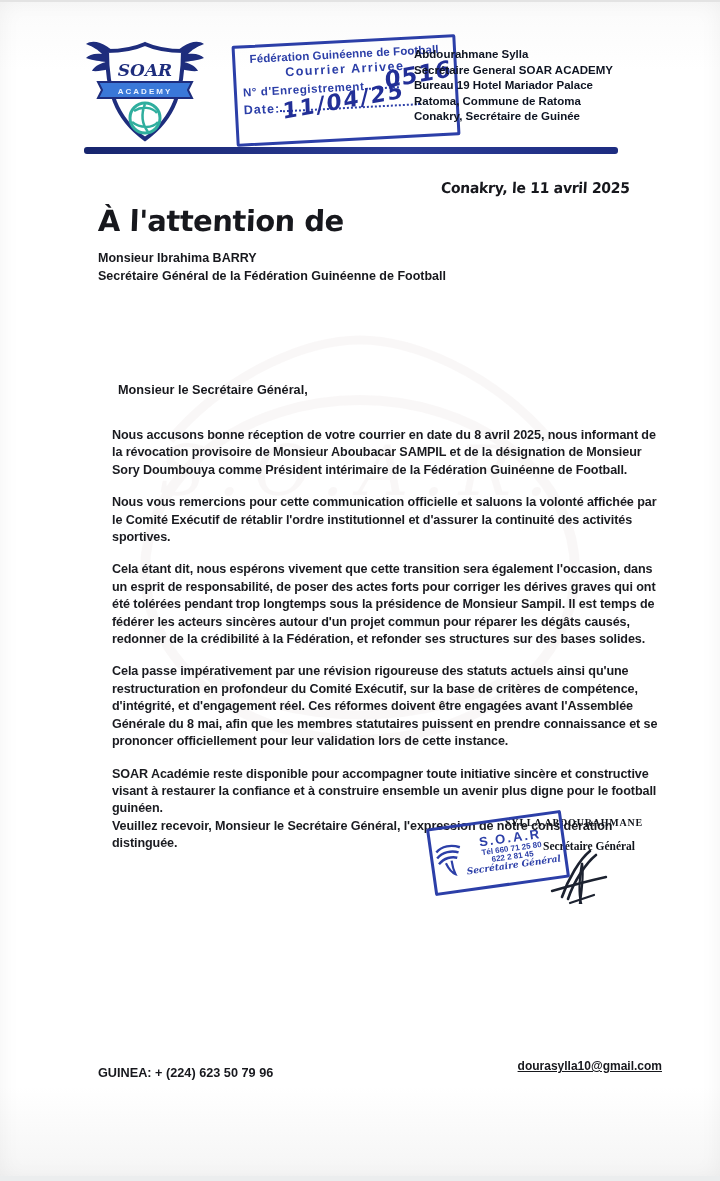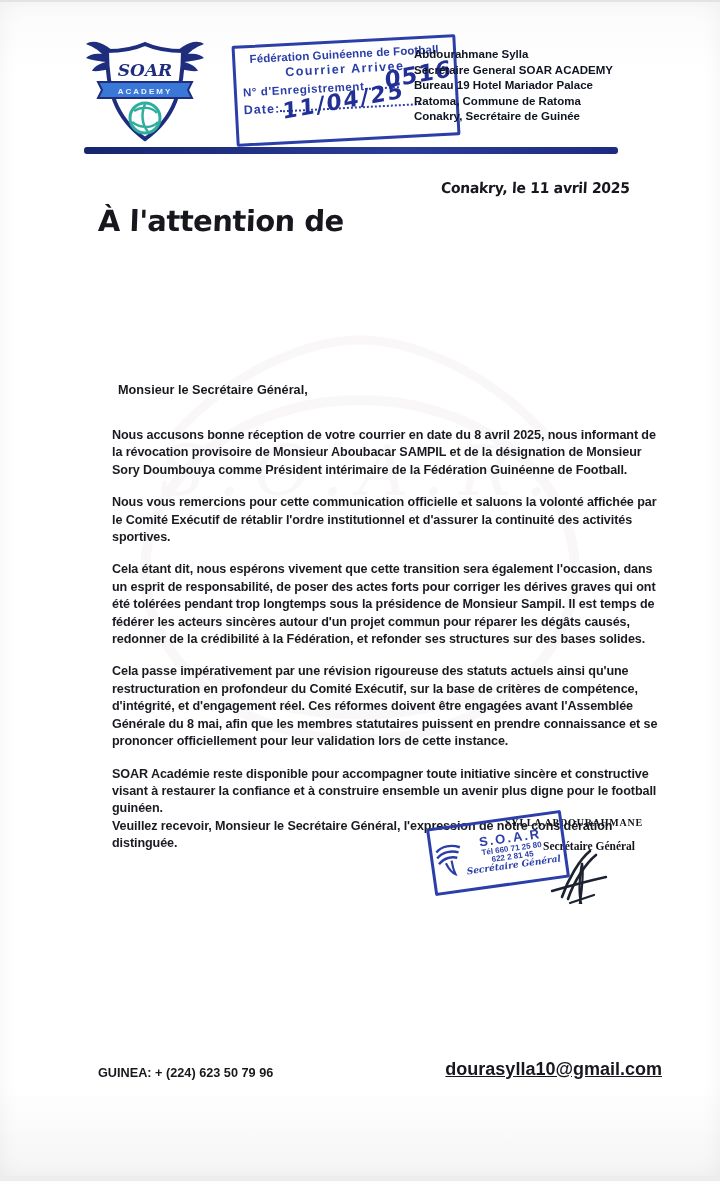--- a/index.html
+++ b/index.html
@@ -66,21 +66,21 @@
     color:#2c3fa8; display:flex; align-items:center; padding:2px;
   }
   .sig-stamp .bird { width:28px; height:34px; flex:0 0 auto; }
   .sig-stamp .cols { flex:1; text-align:center; line-height:1.05; }
   .sig-stamp .org { font-size:13px; font-weight:700; letter-spacing:2px; }
   .sig-stamp .ph  { font-size:8px; font-weight:700; }
   .sig-stamp .ttl { font-size:9px; font-weight:700; font-style:italic; font-family:"DejaVu Serif",serif; }
   .signature-svg { position:absolute; left:540px; top:845px; width:80px; height:62px; }
 
   .footer-phone { position:absolute; left:98px; top:1066px; font-size:12.7px; font-weight:700; }
-  .footer-email { position:absolute; right:58px; top:1059px; font-size:18px; font-weight:700; text-decoration:underline; }
+  .footer-email { position:absolute; right:58px; top:1059px; font-size:12px; font-weight:700; text-decoration:underline; }
 </style>
 </head>
 <body>
 
 <div class="page">
   <div class="photo-edge-top"></div>
 
   <svg class="watermark" viewBox="0 0 500 480">
     <ellipse cx="250" cy="260" rx="215" ry="170" fill="none" stroke="#c4aeae" stroke-width="10"></ellipse>
     <path d="M60,130 C120,60 200,30 250,30 C300,30 380,60 440,130" fill="none" stroke="#c4aeae" stroke-width="9"></path>
@@ -119,20 +119,24 @@
     <div>Ratoma, Commune de Ratoma</div>
     <div>Conakry, Secrétaire de Guinée</div>
   </div>
 
   <div class="rule"></div>
 
   <div class="dateline">Conakry, le 11 avril 2025</div>
 
   <div class="attention">À l'attention de</div>
 
+  <div class="recipient">
+    <div>Monsieur Ibrahima BARRY</div>
+    <div>Secrétaire Général de la Fédération Guinéenne de Football</div>
+  </div>
 
   <div class="salutation">Monsieur le Secrétaire Général,</div>
 
   <div class="body-text">
     <p>Nous accusons bonne réception de votre courrier en date du 8 avril 2025, nous informant de la révocation provisoire de Monsieur Aboubacar SAMPIL et de la désignation de Monsieur Sory Doumbouya comme Président intérimaire de la Fédération Guinéenne de Football.</p>
     <p>Nous vous remercions pour cette communication officielle et saluons la volonté affichée par le Comité Exécutif de rétablir l'ordre institutionnel et d'assurer la continuité des activités sportives.</p>
     <p>Cela étant dit, nous espérons vivement que cette transition sera également l'occasion, dans un esprit de responsabilité, de poser des actes forts pour corriger les dérives graves qui ont été tolérées pendant trop longtemps sous la présidence de Monsieur Sampil. Il est temps de fédérer les acteurs sincères autour d'un projet commun pour réparer les dégâts causés, redonner de la crédibilité à la Fédération, et refonder ses structures sur des bases solides.</p>
     <p>Cela passe impérativement par une révision rigoureuse des statuts actuels ainsi qu'une restructuration en profondeur du Comité Exécutif, sur la base de critères de compétence, d'intégrité, et d'engagement réel. Ces réformes doivent être engagées avant l'Assemblée Générale du 8 mai, afin que les membres statutaires puissent en prendre connaissance et se prononcer officiellement pour leur validation lors de cette instance.</p>
     <p>SOAR Académie reste disponible pour accompagner toute initiative sincère et constructive visant à restaurer la confiance et à construire ensemble un avenir plus digne pour le football guinéen.</p>
     <p class="tight">Veuillez recevoir, Monsieur le Secrétaire Général, l'expression de notre considération distinguée.</p>

